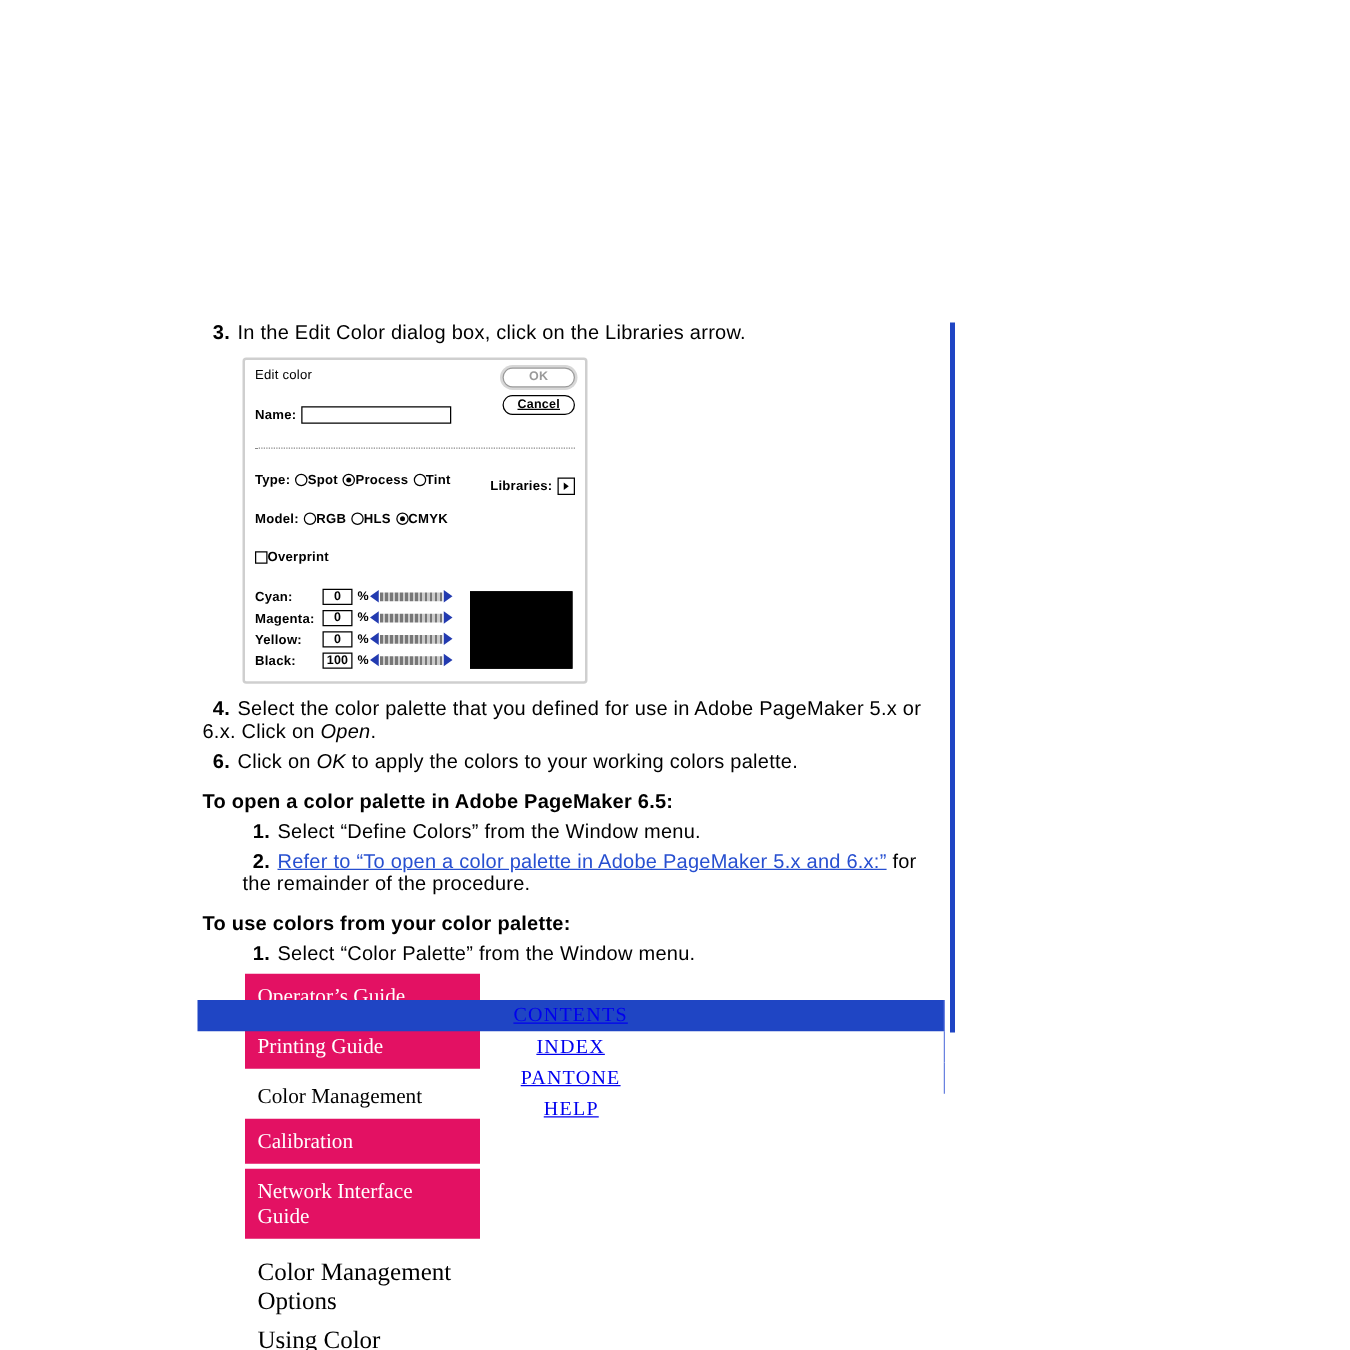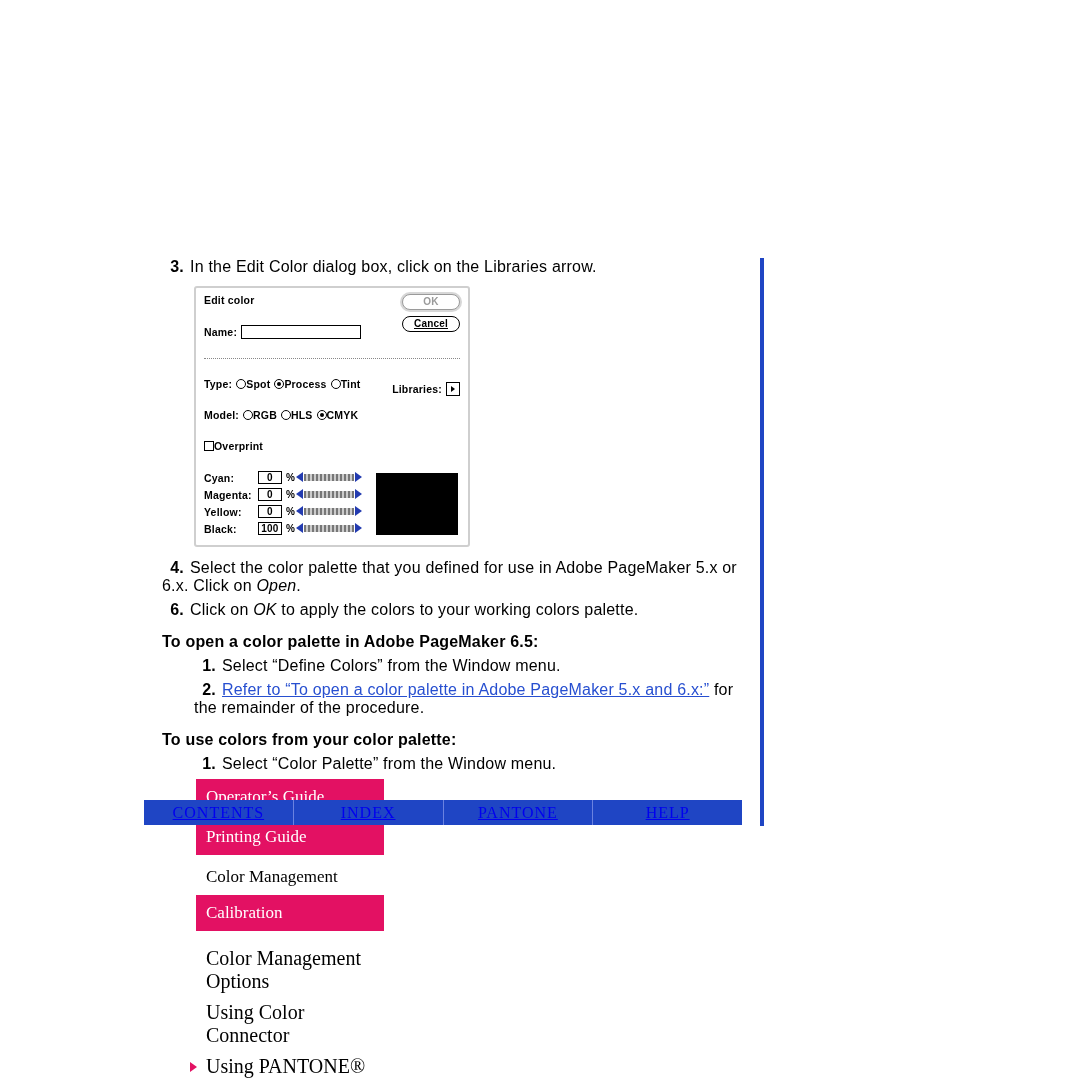--- a/index.html
+++ b/index.html
@@ -42,21 +42,21 @@
     border: 2px solid #cfcfcf;
     border-radius: 3px;
     background: #fff;
     font-family: Arial, Helvetica, sans-serif;
     font-size: 10.5px;
     font-weight: bold;
     color: #000;
     padding: 6px 8px 10px 8px;
     position: relative;
   }
-  .dialog .title { font-weight: bold; margin-bottom: 3px; }
+  .dialog .title { font-weight: normal; margin-bottom: 3px; }
   .dialog .btn {
     position: absolute; right: 8px;
     width: 58px; height: 16px;
     border: 1px solid #000; border-radius: 8px;
     text-align: center; line-height: 14px;
     font-size: 10px; background: #fff;
   }
   .dialog .btn.ok { top: 6px; color: #9a9a9a; border-color: #9a9a9a; box-shadow: 0 0 0 2px #d7d7d7; }
   .dialog .btn.cancel { top: 28px; text-decoration: underline; }
   .dialog .row { margin: 19px 0; display: flex; align-items: center; gap: 4px; }
@@ -98,26 +98,26 @@
     content:""; display:inline-block; width:0; height:0;
     border-top:5px solid transparent; border-bottom:5px solid transparent; border-left:7px solid #e31163;
     margin-left:-16px; margin-right:9px; vertical-align:1px;
   }
   .nav-wrapper { position:relative; }
   .nav-area { position:relative; padding-left:12px; }
 
   
   .bottombar {
     position: absolute;
-    left: 144px; width: 598px;
+    left: 158px; width: 598px;
     top: 800px; height: 25px;
     background:#1f45c4; color:#fff;
     display:flex;
     font-family: Georgia, 'Times New Roman', serif;
-    font-size:16px; letter-spacing:1px;
+    font-size:16px; letter-spacing:1px;flex-direction:column;
   }
   .bottombar .cell {
     flex:1; text-align:center; line-height:25px;
     border-right:1px solid #6a82e0;
   }
   .bottombar .cell:last-child { border-right:none; }
   .blue-rule {
     position:absolute; left:760px; top:258px; width:4px; height:568px; background:#1f45c4;
   }
 </style>
@@ -240,20 +240,21 @@
       <span class="step-num">1.</span><span>Select “Color Palette” from the Window menu.</span>
     </div>
   </div>
 
   <div class="side-col nav-wrapper">
     <div class="nav nav-area">
       <a class="tab" href="#">Operator’s Guide</a>
       <a class="tab" href="#">Printing Guide</a>
       <div class="plain">Color Management</div>
       <a class="tab" href="#">Calibration</a>
+      <a class="tab" href="#">Network Interface Guide</a>
       <div style="height:8px"></div>
       <a class="sub" href="#">Color Management Options</a>
       <a class="sub" href="#">Using Color Connector</a>
       <a class="sub current" href="#">Using PANTONE® Color</a>
     </div>
   </div>
 </div>
 
 <div class="blue-rule"></div>
 

